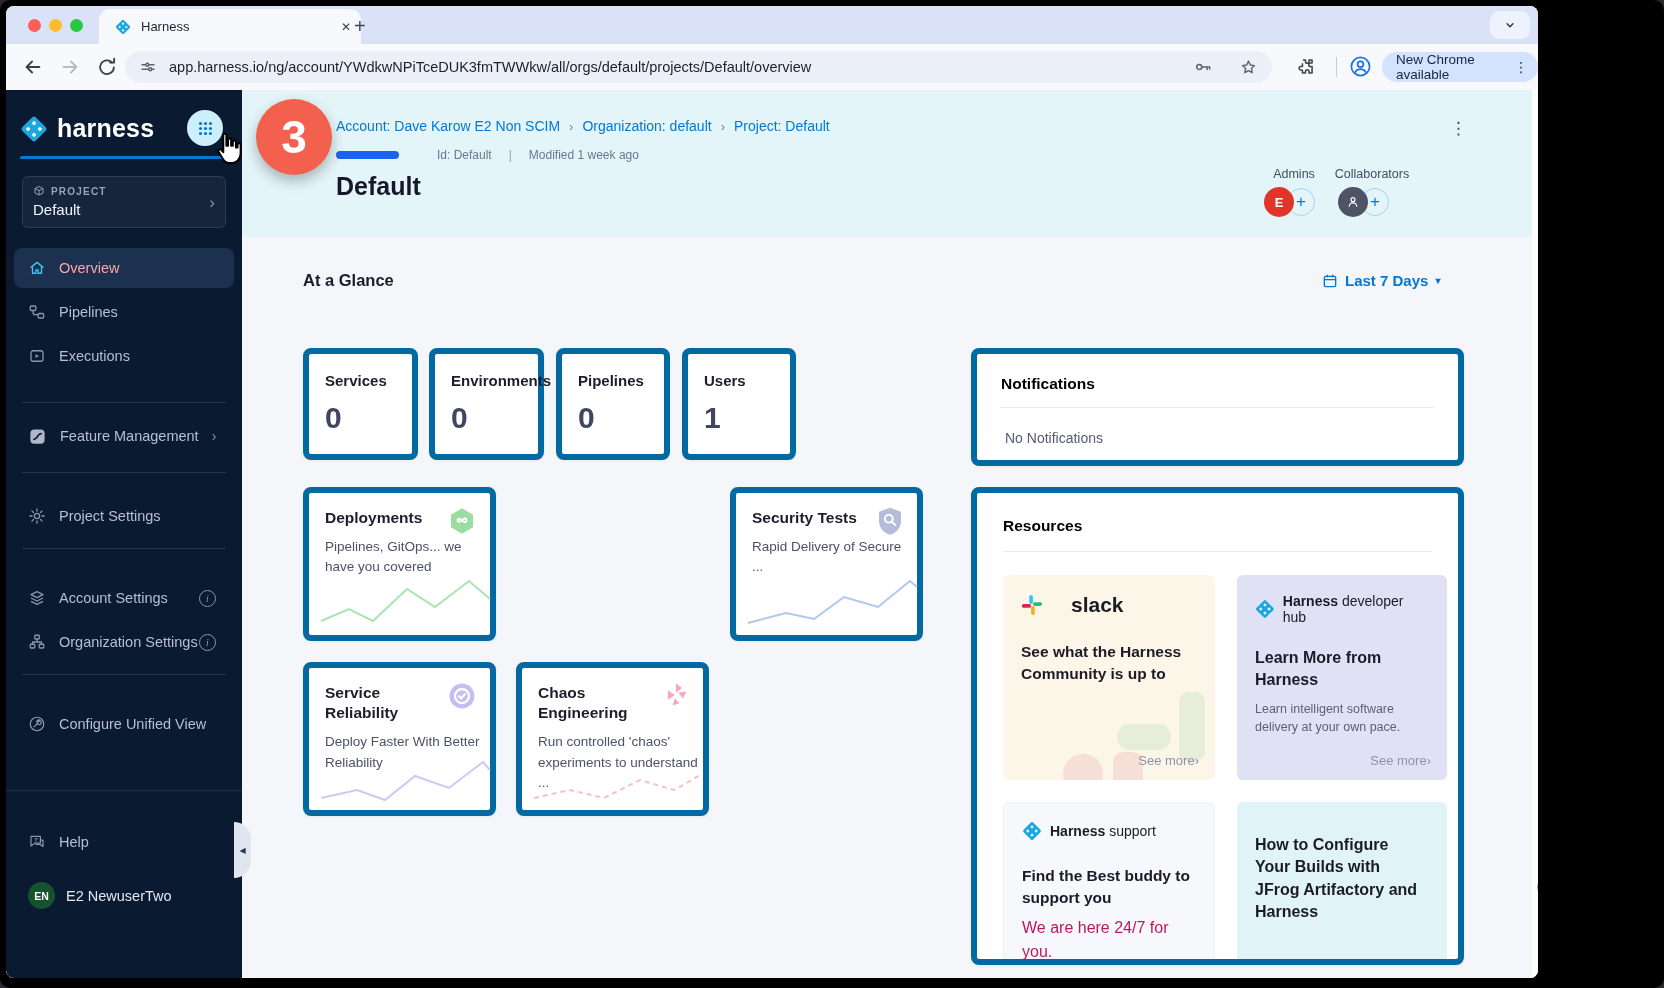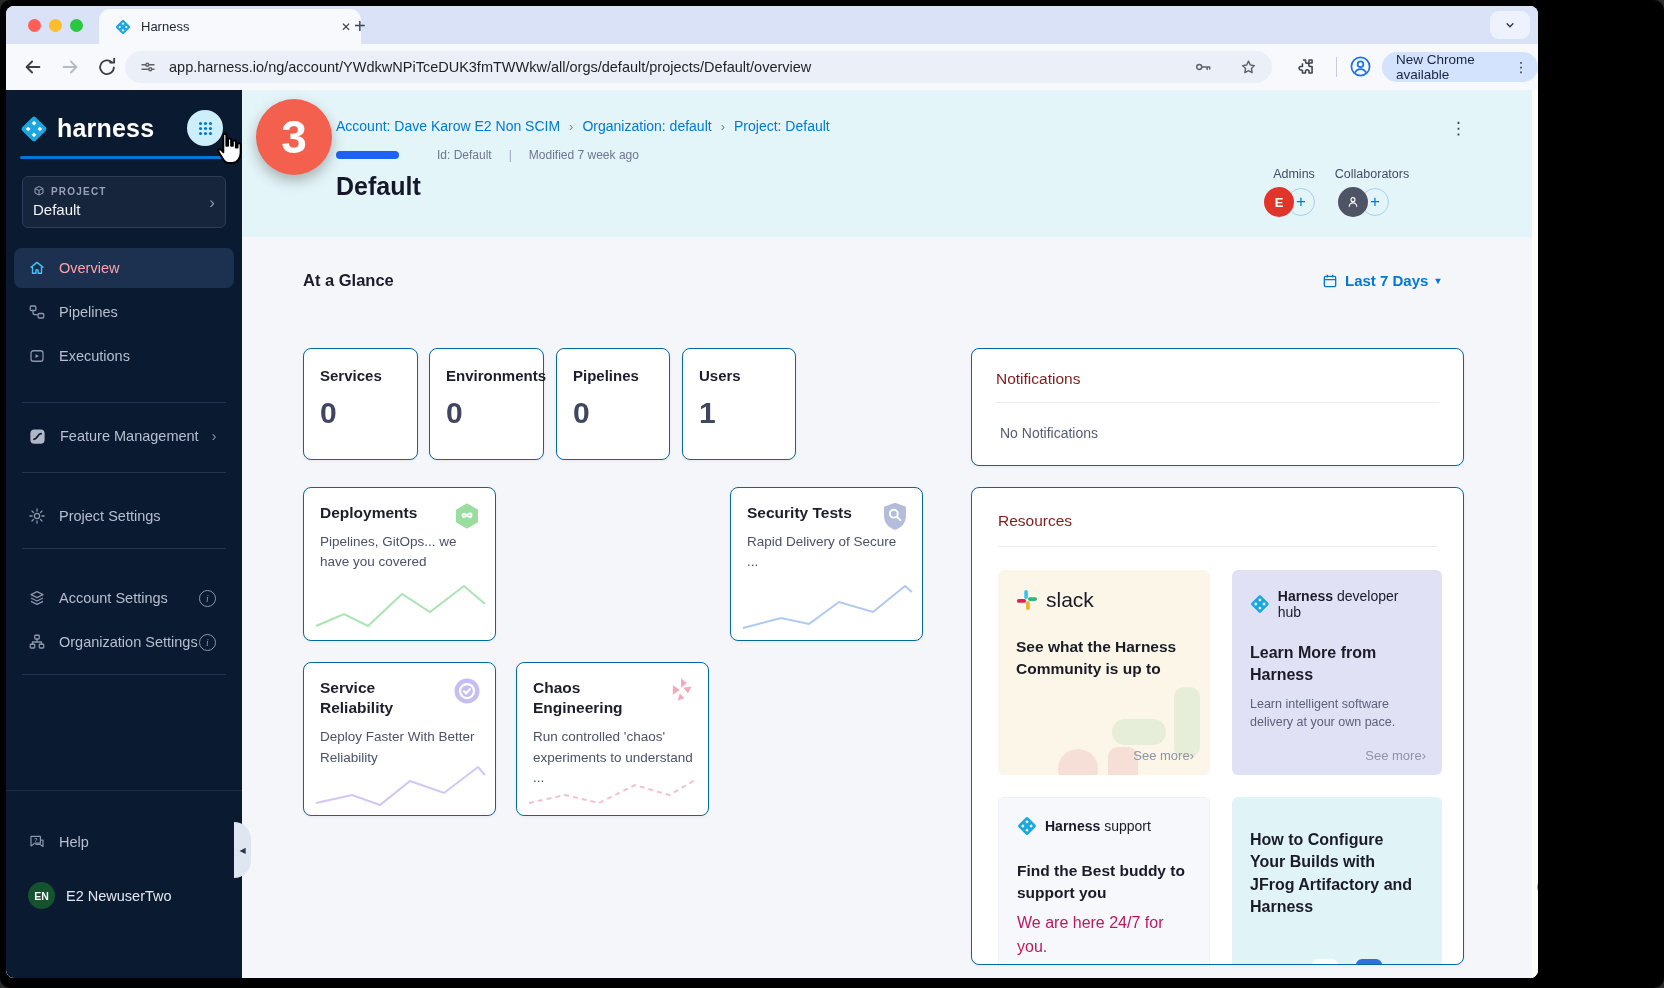--- a/index.html
+++ b/index.html
@@ -53,24 +53,24 @@
   .idtext{font-size:12px;color:#6d7590;}
   .page-title{font-size:25px;font-weight:700;color:#17172b;}
   .ppl-label{font-size:12.5px;color:#434b63;text-align:center;}
   .av{width:30px;height:30px;border-radius:50%;display:flex;align-items:center;justify-content:center;color:#fff;font-weight:700;font-size:13px;z-index:2;}
   .av-plus{width:28px;height:28px;border-radius:50%;border:1.5px solid #a5d0f2;color:#0278d5;font-size:17px;display:flex;align-items:center;justify-content:center;margin-left:-7px;box-sizing:border-box;}
   .kebab{font-size:17px;color:#3c4455;letter-spacing:0;}
 
   
   .section-title{font-size:16.5px;font-weight:700;color:#1b1b2b;}
   .daterange{display:flex;align-items:center;gap:7px;color:#0278d5;font-size:15px;font-weight:600;}
-  .card{background:#fff;border:1px solid #0369a1;border-radius:8px;box-shadow:0 1px 3px rgba(30,40,60,.06);box-sizing:border-box;}
+  .card{background:#fff;border:6px solid #0369a1;border-radius:8px;box-shadow:0 1px 3px rgba(30,40,60,.06);box-sizing:border-box;}
   .stat-label{font-size:15px;font-weight:600;color:#1d1d2c;}
   .stat-value{font-size:30px;font-weight:600;color:#40465f;margin-top:12px;}
-  .panel-title{font-size:15.5px;font-weight:400;color:#7f1d1d;}
+  .panel-title{font-size:15.5px;font-weight:700;color:#000000;}
   .hdiv{height:1px;background:#e9ebf1;}
   .empty-text{font-size:14px;color:#555c72;}
   .mod-title{font-size:15.5px;font-weight:700;color:#1d1d2c;line-height:1.3;width:130px;}
   .mod-desc{font-size:13.5px;color:#4b5268;line-height:1.5;margin-top:9px;width:160px;}
   .mod-icon{position:absolute;right:13px;top:13px;}
   .spark{position:absolute;left:8px;right:8px;bottom:6px;}
   .promo{position:absolute;border-radius:6px;padding:18px;box-sizing:border-box;overflow:hidden;}
   .promo-brand{display:flex;align-items:center;gap:8px;position:relative;z-index:2;}
   .promo-title{font-weight:700;color:#1b1b28;line-height:1.4;position:relative;z-index:2;}
   .promo-sub{font-size:12.5px;color:#5b6178;line-height:1.45;margin-top:8px;position:relative;z-index:2;}
@@ -270,20 +270,27 @@
               <rect x="3" y="15" width="6" height="5" rx="1"></rect>
               <rect x="15" y="15" width="6" height="5" rx="1"></rect>
               <path d="M12 8v4M6 15v-3h12v3"></path>
             </svg>
         <span>Organization Settings</span>
         <span class="infoicon">i</span>
       </div>
 
       <div class="abs sdiv" style="top:584px;"></div>
 
+      <div class="abs navitem" style="top:616px;height:36px;">
+        <svg width="18" height="18" viewBox="0 0 24 24" fill="none" stroke="#8d96ab" stroke-width="1.6" stroke-linecap="round">
+              <circle cx="12" cy="12" r="9"></circle>
+              <path d="M8.2 15.8l4.2-4.2M12.8 11.2a2.6 2.6 0 1 0 2.9-3.6l-1.6 1.6-1.2-1.2 1.6-1.6a2.6 2.6 0 0 0-1.7 4.8z"></path>
+            </svg>
+        <span>Configure Unified View</span>
+      </div>
 
       <div class="abs sdiv-full" style="top:700px;"></div>
 
       <div class="abs navitem" style="top:734px;height:36px;">
         <svg width="18" height="18" viewBox="0 0 24 24" fill="none" stroke="#8d96ab" stroke-width="1.6" stroke-linejoin="round">
               <path d="M4 4.5h12.5v9H9l-5 3.8z"></path>
               <path d="M17.5 9.5H20v8.5l-3.8-2.7H10"></path>
               <text x="8" y="11.6" font-size="8" fill="#8d96ab" stroke="none" font-weight="bold">?</text>
             </svg>
         <span>Help</span>
@@ -305,21 +312,21 @@
       <span class="crumb">Organization: default</span>
       <span class="crumb-sep">›</span>
       <span class="crumb">Project: Default</span>
     </div>
     <div class="abs kebab" style="left:1444px;top:28px;">⋮</div>
 
     <div class="abs row" style="left:330px;top:58px;">
       <div class="idbar"></div>
       <span class="idtext" style="margin-left:38px;">Id: Default</span>
       <span class="idtext" style="margin:0 17px;color:#9aa1b5;">|</span>
-      <span class="idtext">Modified 7 week ago</span>
+      <span class="idtext">Modified 1 week ago</span>
     </div>
 
     <div class="abs page-title" style="left:330px;top:82px;">Default</div>
 
     <div class="abs ppl-label" style="left:1252px;top:77px;width:72px;">Admins</div>
     <div class="abs ppl-label" style="left:1318px;top:77px;width:96px;">Collaborators</div>
     <div class="abs row" style="left:1258px;top:97px;">
       <div class="av" style="background:#e0352b;">E</div>
       <div class="av-plus">+</div>
     </div>
@@ -430,21 +437,21 @@
         <div class="wm" style="right:44px;bottom:30px;width:54px;height:26px;background:#7bbf8a;border-radius:14px;"></div>
         <div class="wm" style="left:60px;bottom:-14px;width:40px;height:40px;background:#e0697f;border-radius:50%;"></div>
         <div class="wm" style="left:110px;bottom:-16px;width:30px;height:44px;background:#e0697f;"></div>
         <div class="promo-brand">
           <svg width="22" height="22" viewBox="0 0 24 24">
                 <rect x="9" y="1" width="4" height="10" rx="2" fill="#36C5F0"></rect>
                 <rect x="13" y="9" width="10" height="4" rx="2" fill="#2EB67D"></rect>
                 <rect x="11" y="13" width="4" height="10" rx="2" fill="#ECB22E"></rect>
                 <rect x="1" y="11" width="10" height="4" rx="2" fill="#E01E5A"></rect>
               </svg>
-          <span style="font-size:21px;font-weight:400;color:#1b1b28;">slack</span>
+          <span style="font-size:21px;font-weight:700;color:#1b1b28;margin-left:20px;">slack</span>
         </div>
         <div class="promo-title" style="font-size:15.5px;margin-top:24px;width:176px;">See what the Harness Community is up to</div>
         <div class="seemore"><span>See more</span><span>›</span></div>
       </div>
 
       <div class="promo" style="left:260px;top:82px;width:210px;height:205px;background:#e1e1f6;">
         <div class="promo-brand">
           <svg width="20" height="20" viewBox="0 0 24 24">
                 <path fill="#1ba7e0" d="M10.6 1.9 1.9 10.6a2 2 0 0 0 0 2.8l8.7 8.7a2 2 0 0 0 2.8 0l8.7-8.7a2 2 0 0 0 0-2.8L13.4 1.9a2 2 0 0 0-2.8 0z"></path>
                 <path fill="#fff" d="M12 5l2 2-2 2-2-2zM17 10l2 2-2 2-2-2zM12 15l2 2-2 2-2-2zM7 10l2 2-2 2-2-2z"></path>

